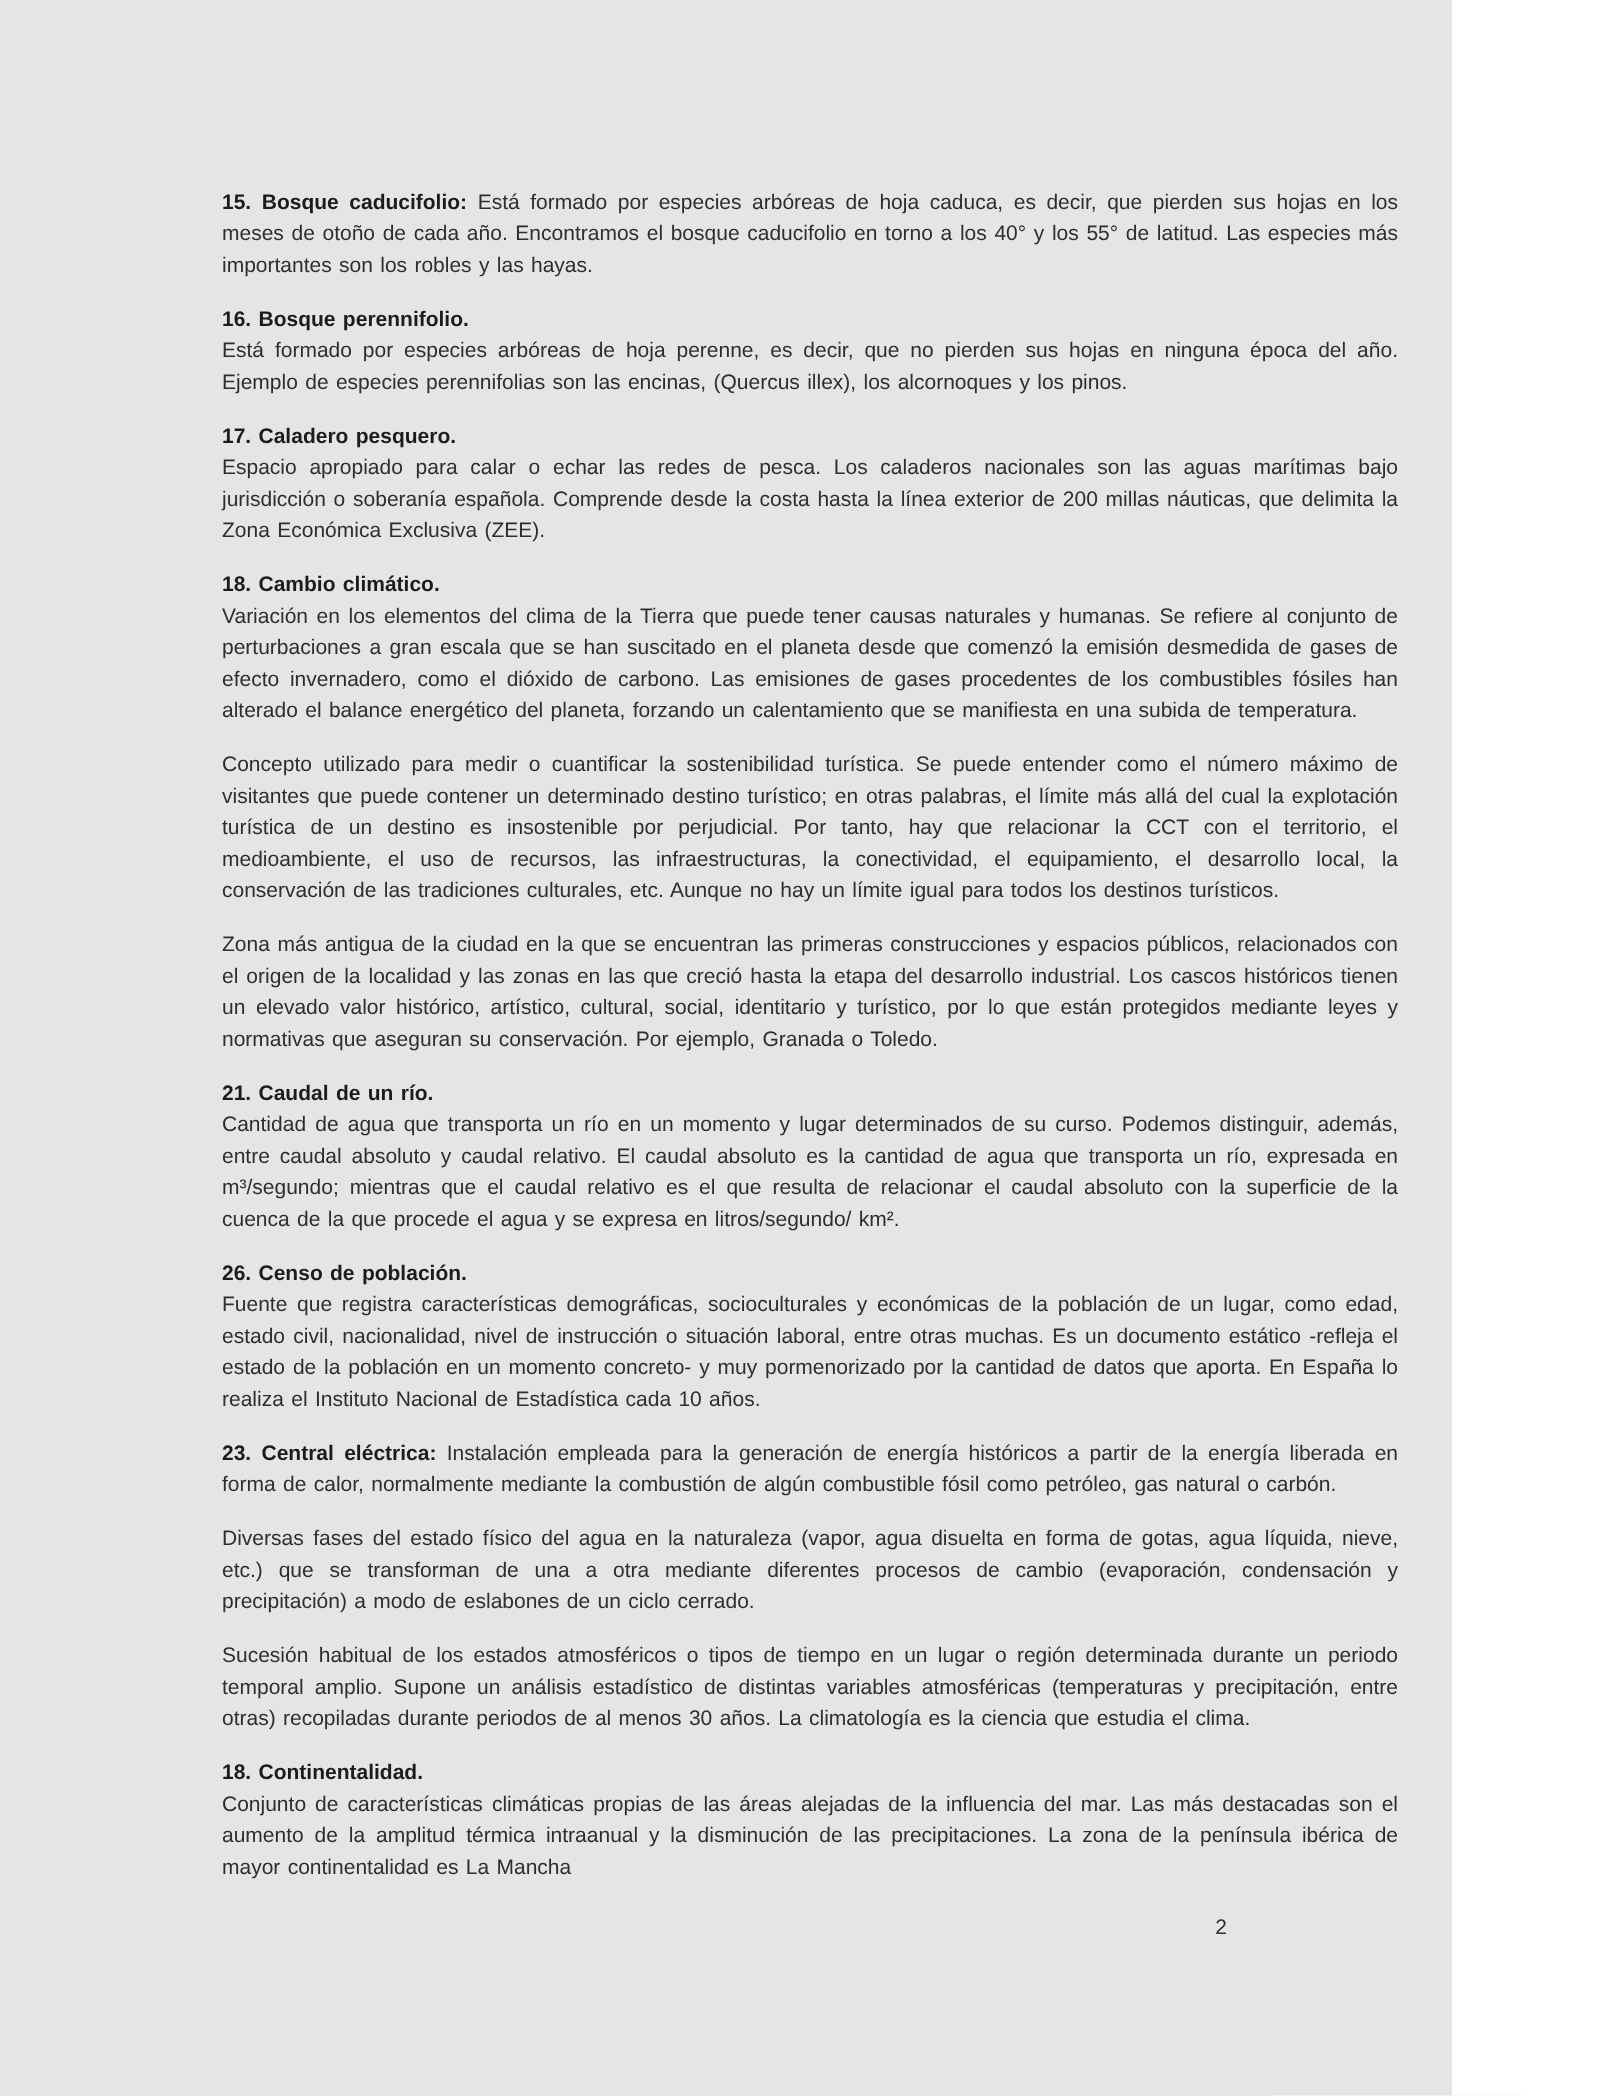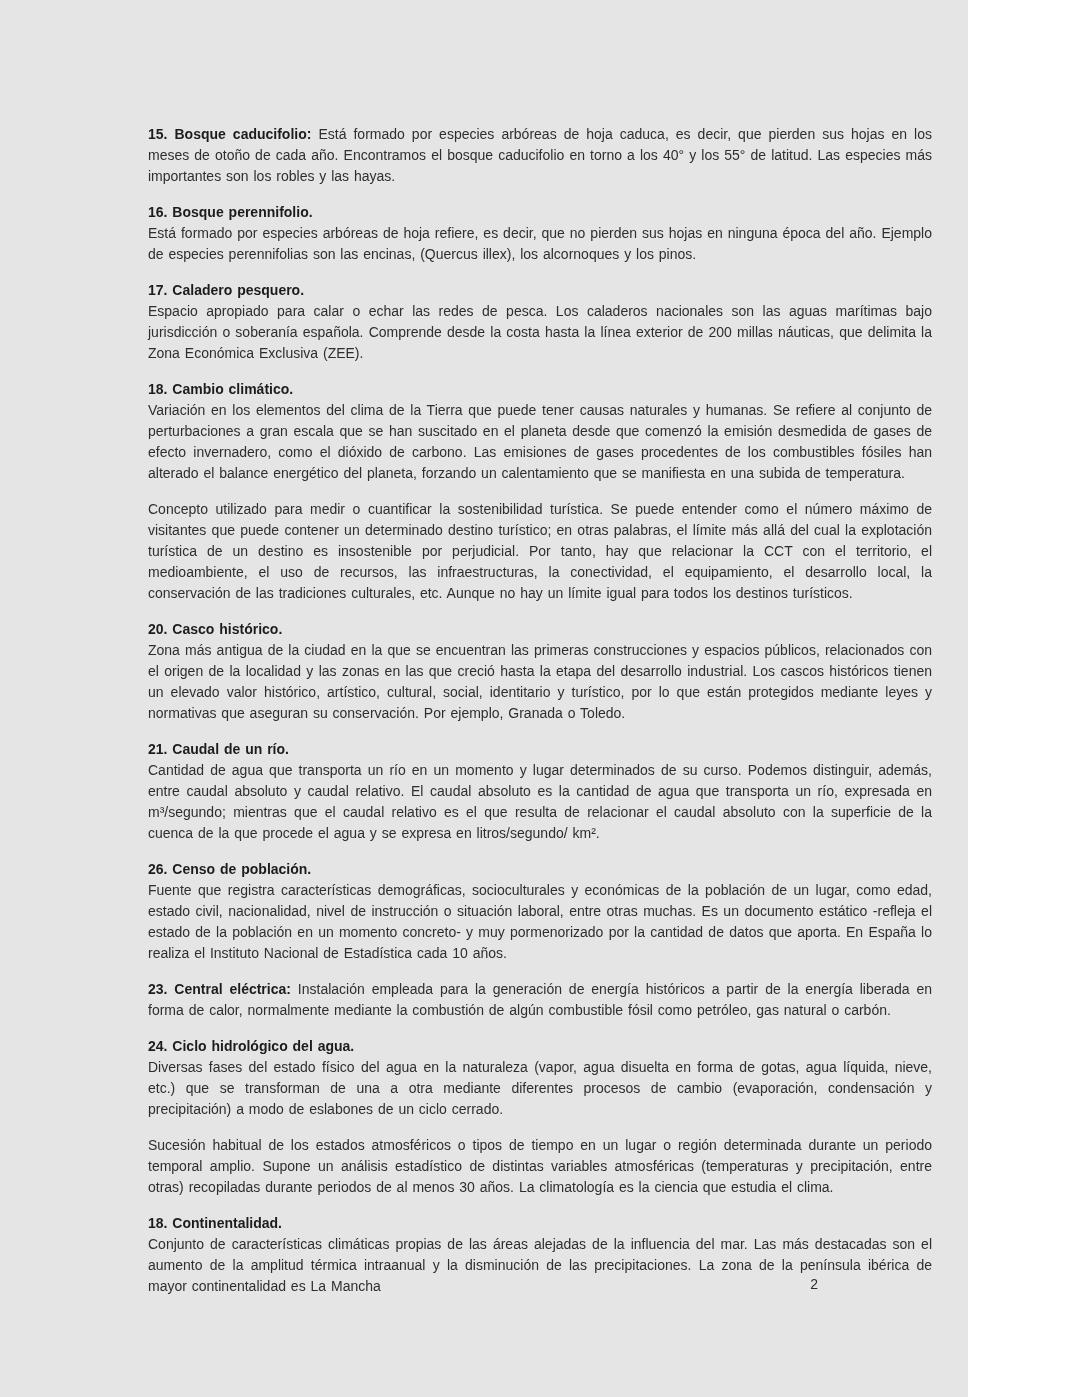--- a/index.html
+++ b/index.html
@@ -55,59 +55,57 @@
 
 <div class="page">
   <main class="content">
   <section class="entry inline">
     <span class="term">15. Bosque caducifolio:</span>
     <span class="body">Está formado por especies arbóreas de hoja caduca, es decir, que pierden sus hojas en los meses de otoño de cada año. Encontramos el bosque caducifolio en torno a los 40° y los 55° de latitud. Las especies más importantes son los robles y las hayas.</span>
   </section>
 
   <section class="entry">
     <span class="term">16. Bosque perennifolio.</span>
-    <span class="body">Está formado por especies arbóreas de hoja refiere, es decir, que no pierden sus hojas en ninguna época del año. Ejemplo de especies perennifolias son las encinas, (Quercus illex), los alcornoques y los pinos.</span>
+    <span class="body">Está formado por especies arbóreas de hoja perenne, es decir, que no pierden sus hojas en ninguna época del año. Ejemplo de especies perennifolias son las encinas, (Quercus illex), los alcornoques y los pinos.</span>
   </section>
 
   <section class="entry">
     <span class="term">17. Caladero pesquero.</span>
     <span class="body">Espacio apropiado para calar o echar las redes de pesca. Los caladeros nacionales son las aguas marítimas bajo jurisdicción o soberanía española. Comprende desde la costa hasta la línea exterior de 200 millas náuticas, que delimita la Zona Económica Exclusiva (ZEE).</span>
   </section>
 
   <section class="entry">
     <span class="term">18. Cambio climático.</span>
     <span class="body">Variación en los elementos del clima de la Tierra que puede tener causas naturales y humanas. Se refiere al conjunto de perturbaciones a gran escala que se han suscitado en el planeta desde que comenzó la emisión desmedida de gases de efecto invernadero, como el dióxido de carbono. Las emisiones de gases procedentes de los combustibles fósiles han alterado el balance energético del planeta, forzando un calentamiento que se manifiesta en una subida de temperatura.</span>
   </section>
 
   <section class="entry">
     <span class="body">Concepto utilizado para medir o cuantificar la sostenibilidad turística. Se puede entender como el número máximo de visitantes que puede contener un determinado destino turístico; en otras palabras, el límite más allá del cual la explotación turística de un destino es insostenible por perjudicial. Por tanto, hay que relacionar la CCT con el territorio, el medioambiente, el uso de recursos, las infraestructuras, la conectividad, el equipamiento, el desarrollo local, la conservación de las tradiciones culturales, etc. Aunque no hay un límite igual para todos los destinos turísticos.</span>
   </section>
 
   <section class="entry">
-    <span class="term">20. Casco histórico.</span>
     <span class="body">Zona más antigua de la ciudad en la que se encuentran las primeras construcciones y espacios públicos, relacionados con el origen de la localidad y las zonas en las que creció hasta la etapa del desarrollo industrial. Los cascos históricos tienen un elevado valor histórico, artístico, cultural, social, identitario y turístico, por lo que están protegidos mediante leyes y normativas que aseguran su conservación. Por ejemplo, Granada o Toledo.</span>
   </section>
 
   <section class="entry">
     <span class="term">21. Caudal de un río.</span>
     <span class="body">Cantidad de agua que transporta un río en un momento y lugar determinados de su curso. Podemos distinguir, además, entre caudal absoluto y caudal relativo. El caudal absoluto es la cantidad de agua que transporta un río, expresada en m³/segundo; mientras que el caudal relativo es el que resulta de relacionar el caudal absoluto con la superficie de la cuenca de la que procede el agua y se expresa en litros/segundo/ km².</span>
   </section>
 
   <section class="entry">
     <span class="term">26. Censo de población.</span>
     <span class="body">Fuente que registra características demográficas, socioculturales y económicas de la población de un lugar, como edad, estado civil, nacionalidad, nivel de instrucción o situación laboral, entre otras muchas. Es un documento estático -refleja el estado de la población en un momento concreto- y muy pormenorizado por la cantidad de datos que aporta. En España lo realiza el Instituto Nacional de Estadística cada 10 años.</span>
   </section>
 
   <section class="entry inline">
     <span class="term">23. Central eléctrica:</span>
     <span class="body">Instalación empleada para la generación de energía históricos a partir de la energía liberada en forma de calor, normalmente mediante la combustión de algún combustible fósil como petróleo, gas natural o carbón.</span>
   </section>
 
   <section class="entry">
-    <span class="term">24. Ciclo hidrológico del agua.</span>
     <span class="body">Diversas fases del estado físico del agua en la naturaleza (vapor, agua disuelta en forma de gotas, agua líquida, nieve, etc.) que se transforman de una a otra mediante diferentes procesos de cambio (evaporación, condensación y precipitación) a modo de eslabones de un ciclo cerrado.</span>
   </section>
 
   <section class="entry">
     <span class="body">Sucesión habitual de los estados atmosféricos o tipos de tiempo en un lugar o región determinada durante un periodo temporal amplio. Supone un análisis estadístico de distintas variables atmosféricas (temperaturas y precipitación, entre otras) recopiladas durante periodos de al menos 30 años. La climatología es la ciencia que estudia el clima.</span>
   </section>
 
   <section class="entry">
     <span class="term">18. Continentalidad.</span>
     <span class="body">Conjunto de características climáticas propias de las áreas alejadas de la influencia del mar. Las más destacadas son el aumento de la amplitud térmica intraanual y la disminución de las precipitaciones. La zona de la península ibérica de mayor continentalidad es La Mancha</span>

